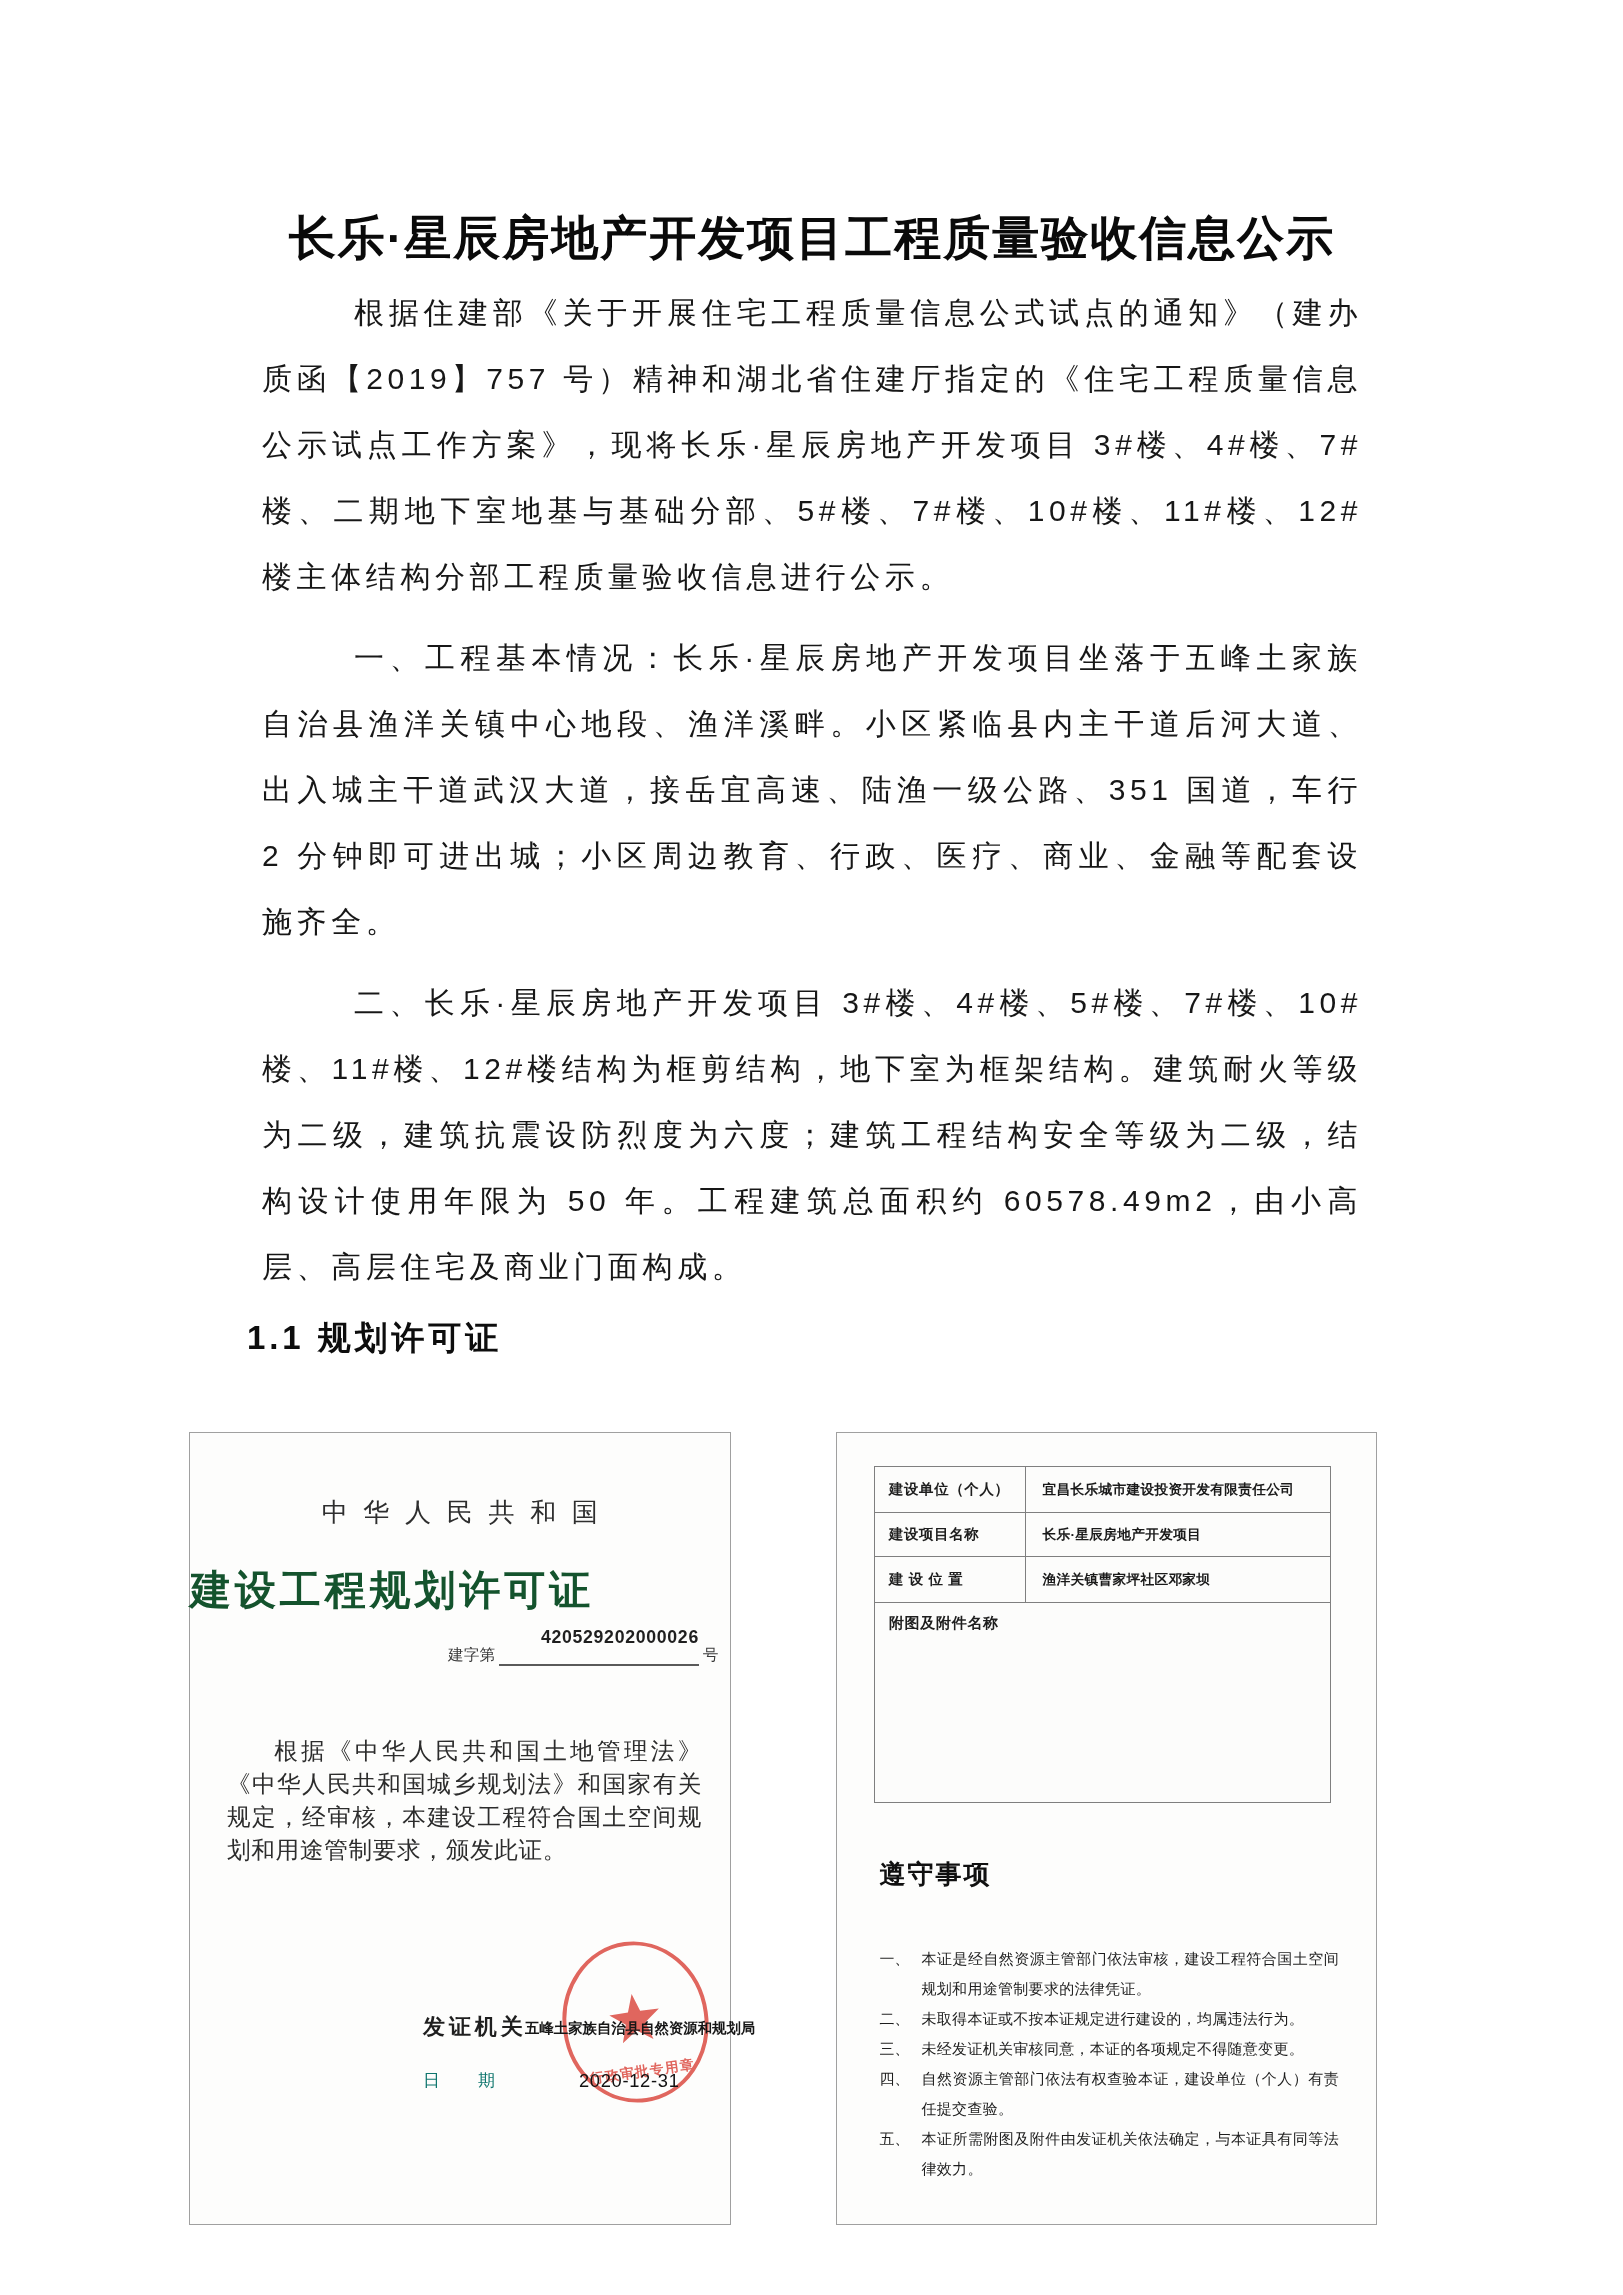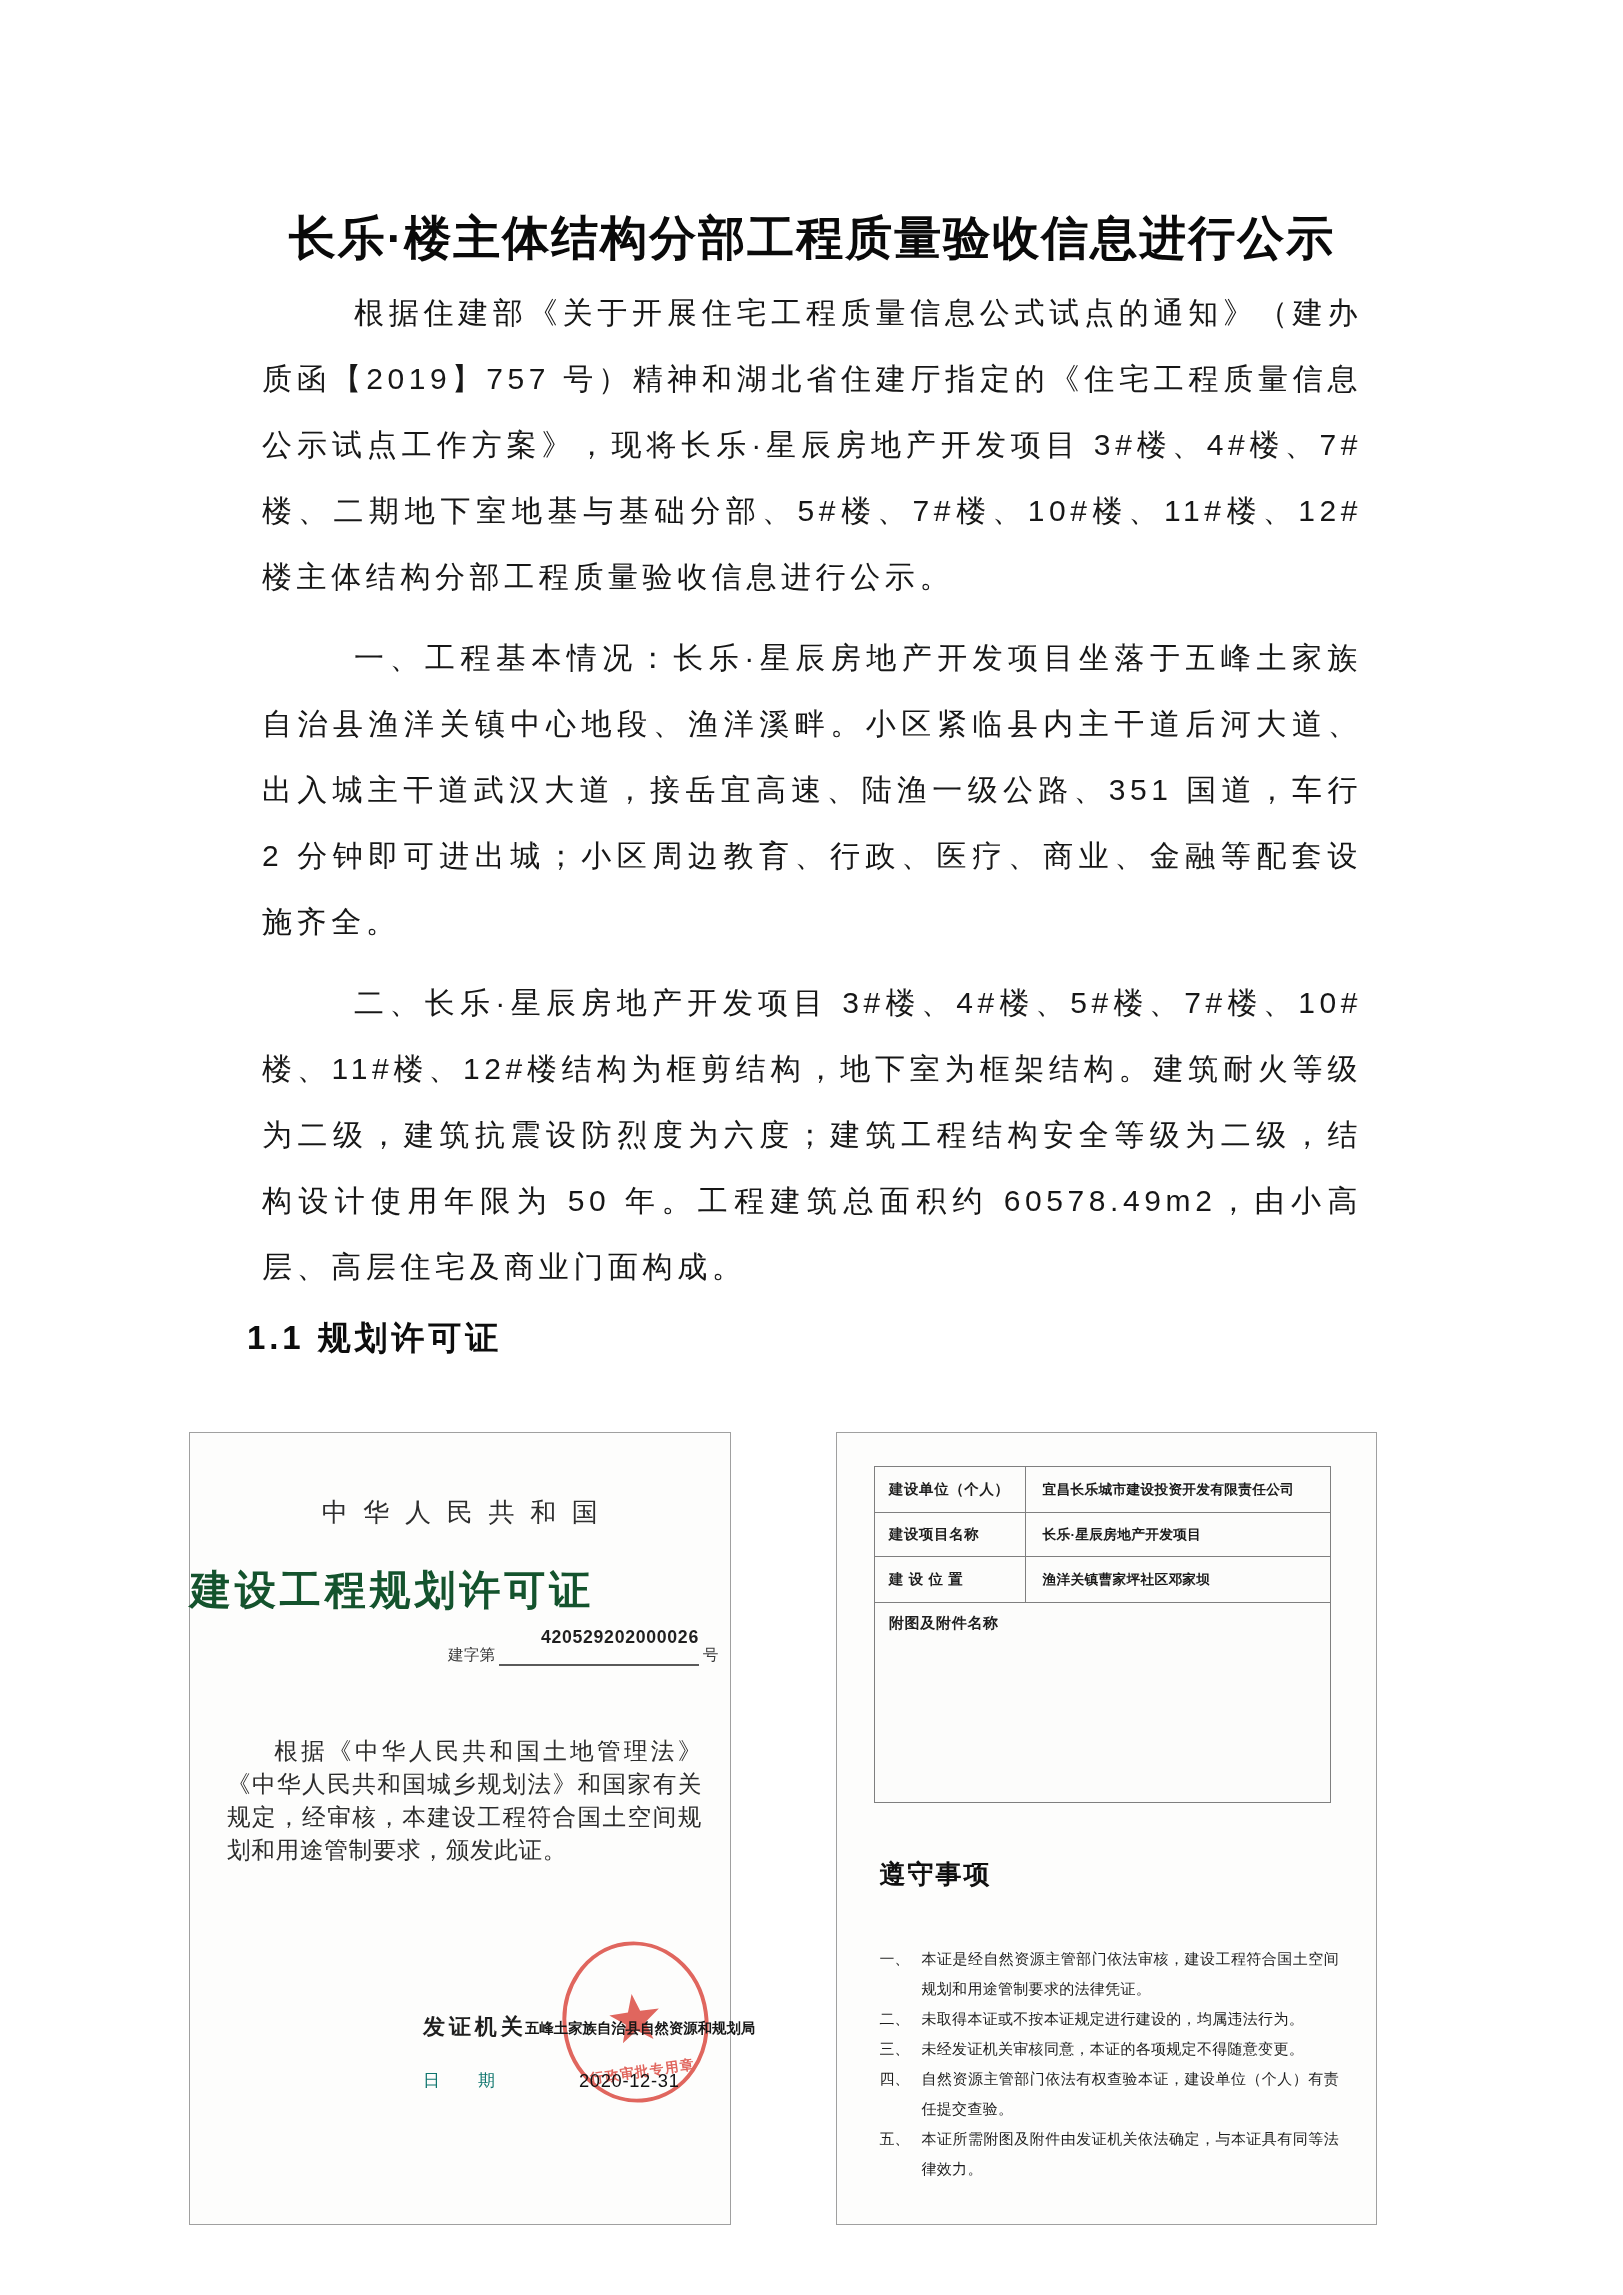--- a/index.html
+++ b/index.html
@@ -166,21 +166,21 @@
     font-weight:500; color:#1d1d1d;
   }
   .notes .num { flex:0 0 42px; }
   .notes .txt { flex:1; text-align:justify; text-justify:inter-character; letter-spacing:0.3px; }
 </style>
 </head>
 <body>
 
 <div class="page">
 
-  <h1 class="doc-title">长乐·楼主体结构分部工程质量验收信息进行公示</h1>
+  <h1 class="doc-title">长乐·星辰房地产开发项目工程质量验收信息公示</h1>
 
   <div class="body-text">
     <p>根据住建部《关于开展住宅工程质量信息公式试点的通知》（建办质函【2019】757 号）精神和湖北省住建厅指定的《住宅工程质量信息公示试点工作方案》，现将长乐·星辰房地产开发项目 3#楼、4#楼、7#楼、二期地下室地基与基础分部、5#楼、7#楼、10#楼、11#楼、12#楼主体结构分部工程质量验收信息进行公示。</p>
     <p>一、工程基本情况：长乐·星辰房地产开发项目坐落于五峰土家族自治县渔洋关镇中心地段、渔洋溪畔。小区紧临县内主干道后河大道、出入城主干道武汉大道，接岳宜高速、陆渔一级公路、351 国道，车行 2 分钟即可进出城；小区周边教育、行政、医疗、商业、金融等配套设施齐全。</p>
     <p>二、长乐·星辰房地产开发项目 3#楼、4#楼、5#楼、7#楼、10#楼、11#楼、12#楼结构为框剪结构，地下室为框架结构。建筑耐火等级为二级，建筑抗震设防烈度为六度；建筑工程结构安全等级为二级，结构设计使用年限为 50 年。工程建筑总面积约 60578.49m2，由小高层、高层住宅及商业门面构成。</p>
   </div>
 
   <h2 class="section-heading">1.1 规划许可证</h2>
 
   <div class="certs">

